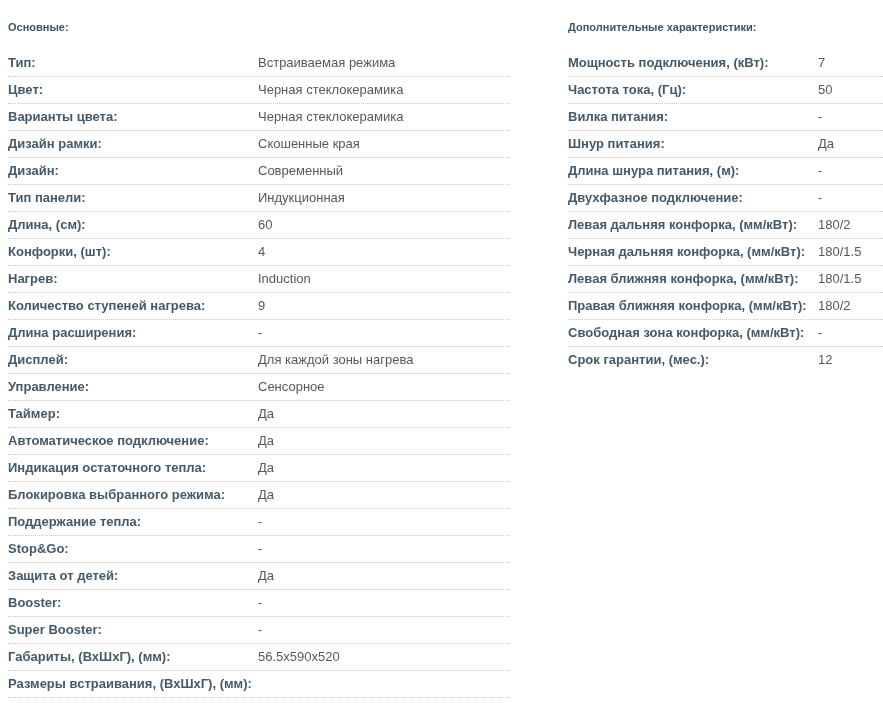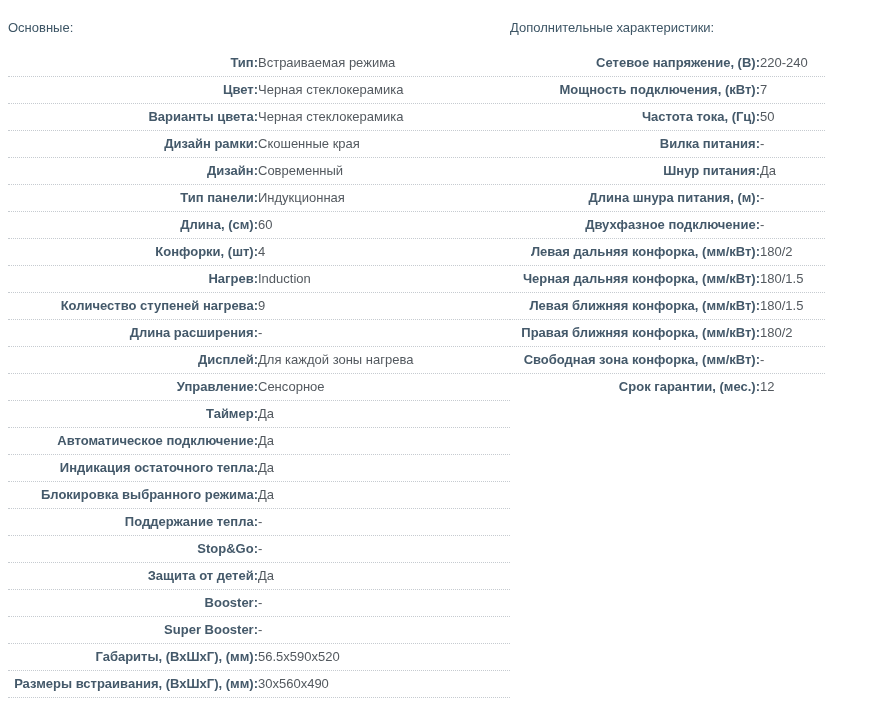--- a/index.html
+++ b/index.html
@@ -16,44 +16,44 @@
     background:var(--c-bg);
     font-family:"Liberation Sans", sans-serif;
     overflow:hidden;
   }
   .wrap{
     display:flex;
     padding:19px 0 0 8px;
   }
   .col{flex:none;}
   .col-main{width:502px;}
-  .col-add{width:315px;}
+  .col-add{width:315px;margin-left:58px;}
   .section-title{
     margin:0 0 14px 0;
-    font-size:13px;
-    font-weight:normal;
+    font-size:11px;
+    font-weight:bold;
     color:var(--c-heading);
     line-height:17px;
   }
   .spec-rows{display:block;}
   .spec-row{
     display:flex;
     align-items:flex-start;
     padding:6px 0;
     border-bottom:1px dotted var(--c-sep);
   }
   .no-last-sep .spec-row:last-child{border-bottom:none;}
   .spec-label{
     flex:none;
     width:250px;
+    padding-right:6px;
     font-size:13px;
     line-height:14px;
     font-weight:bold;
     color:var(--c-label);
-    text-align:right;
   }
   .spec-value{
     flex:1;
     font-size:13px;
     line-height:14px;
     color:var(--c-value);
   }
 </style>
 </head>
 <body>
@@ -173,32 +173,27 @@
     <span class="spec-value">-</span>
   </div>
 
   <div class="spec-row">
     <span class="spec-label">Габариты, (ВхШхГ), (мм):</span>
     <span class="spec-value">56.5x590x520</span>
   </div>
 
   <div class="spec-row">
     <span class="spec-label">Размеры встраивания, (ВхШхГ), (мм):</span>
-    <span class="spec-value">30x560x490</span>
   </div>
 </div>
   </section>
 
   <section class="col col-add no-last-sep">
     <h2 class="section-title">Дополнительные характеристики:</h2>
     <div class="spec-rows">
-  <div class="spec-row">
-    <span class="spec-label">Сетевое напряжение, (В):</span>
-    <span class="spec-value">220-240</span>
-  </div>
 
   <div class="spec-row">
     <span class="spec-label">Мощность подключения, (кВт):</span>
     <span class="spec-value">7</span>
   </div>
 
   <div class="spec-row">
     <span class="spec-label">Частота тока, (Гц):</span>
     <span class="spec-value">50</span>
   </div>

